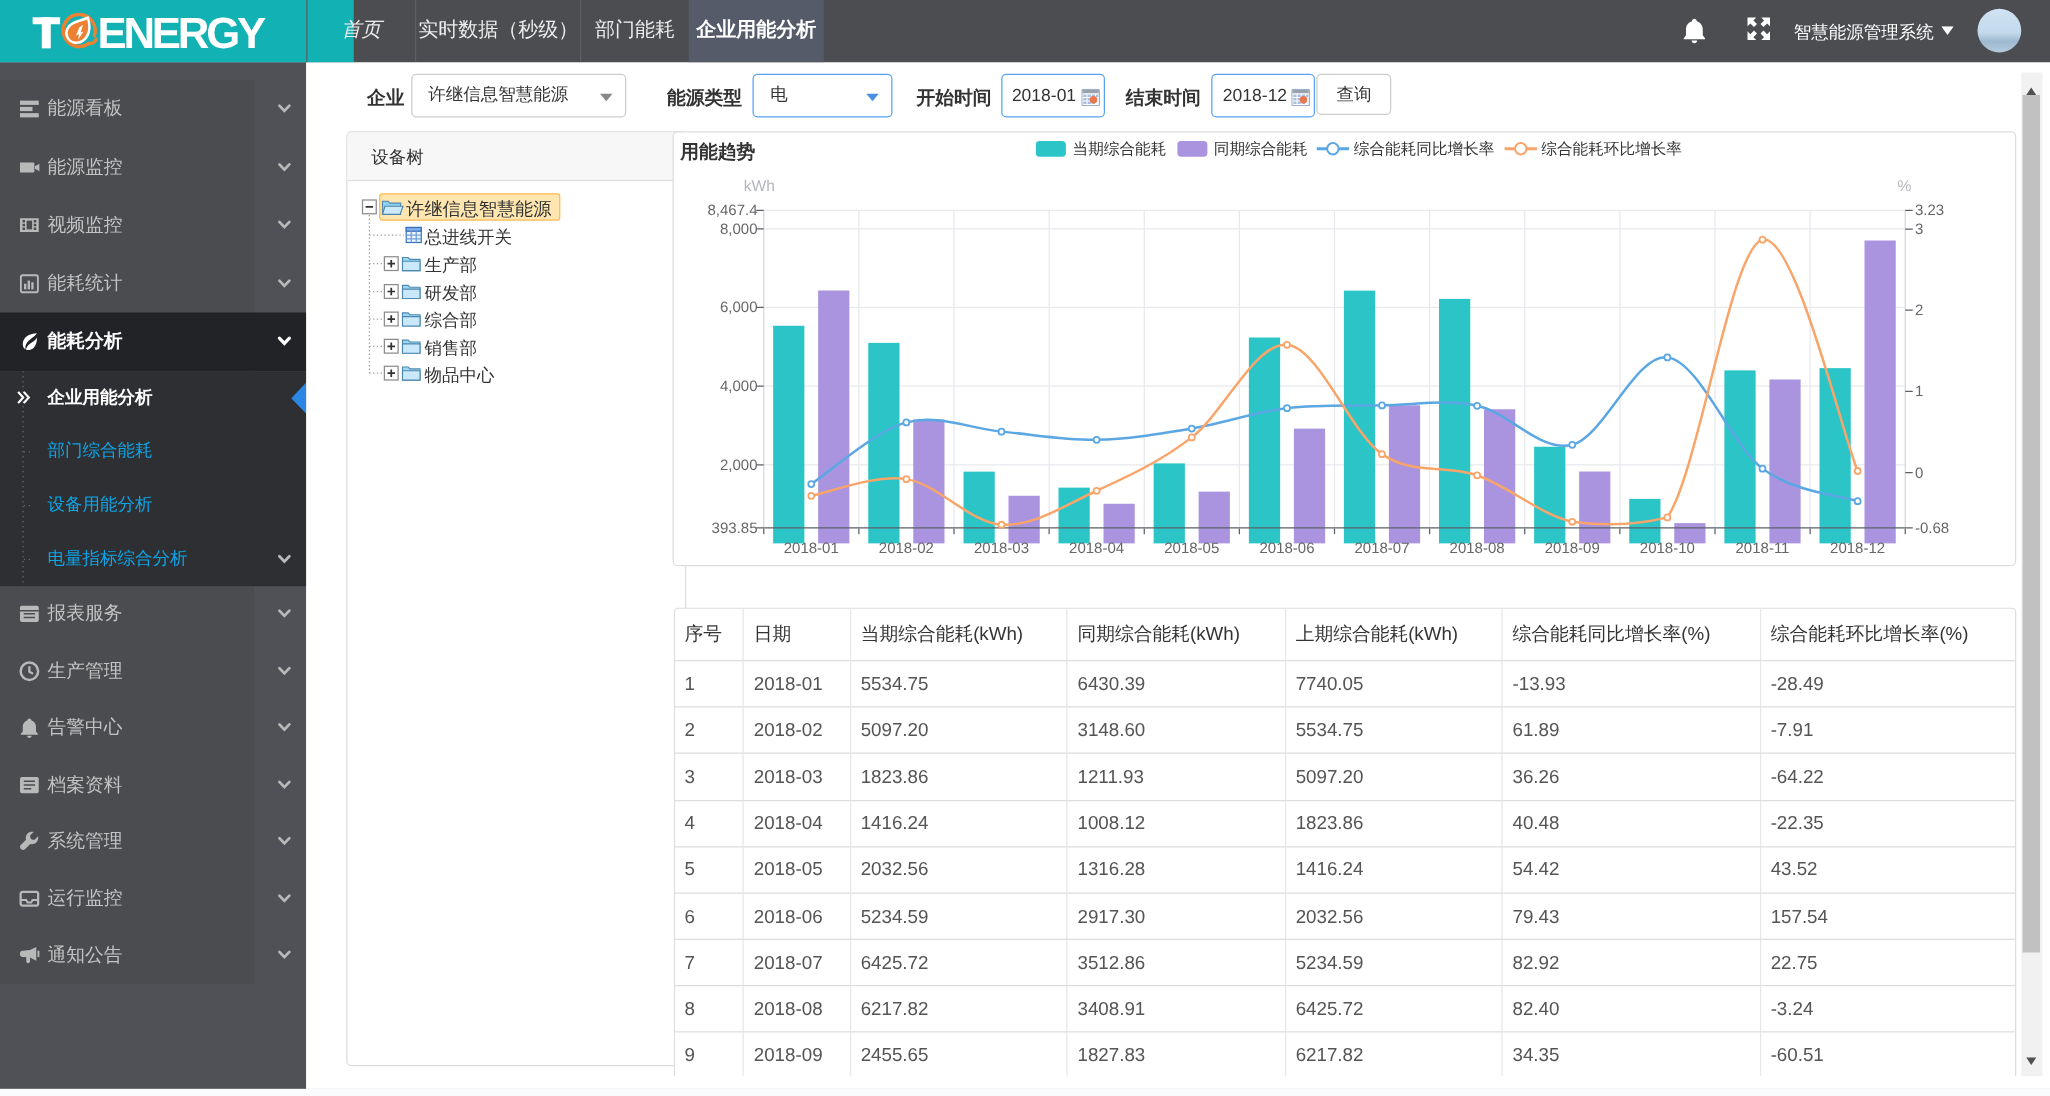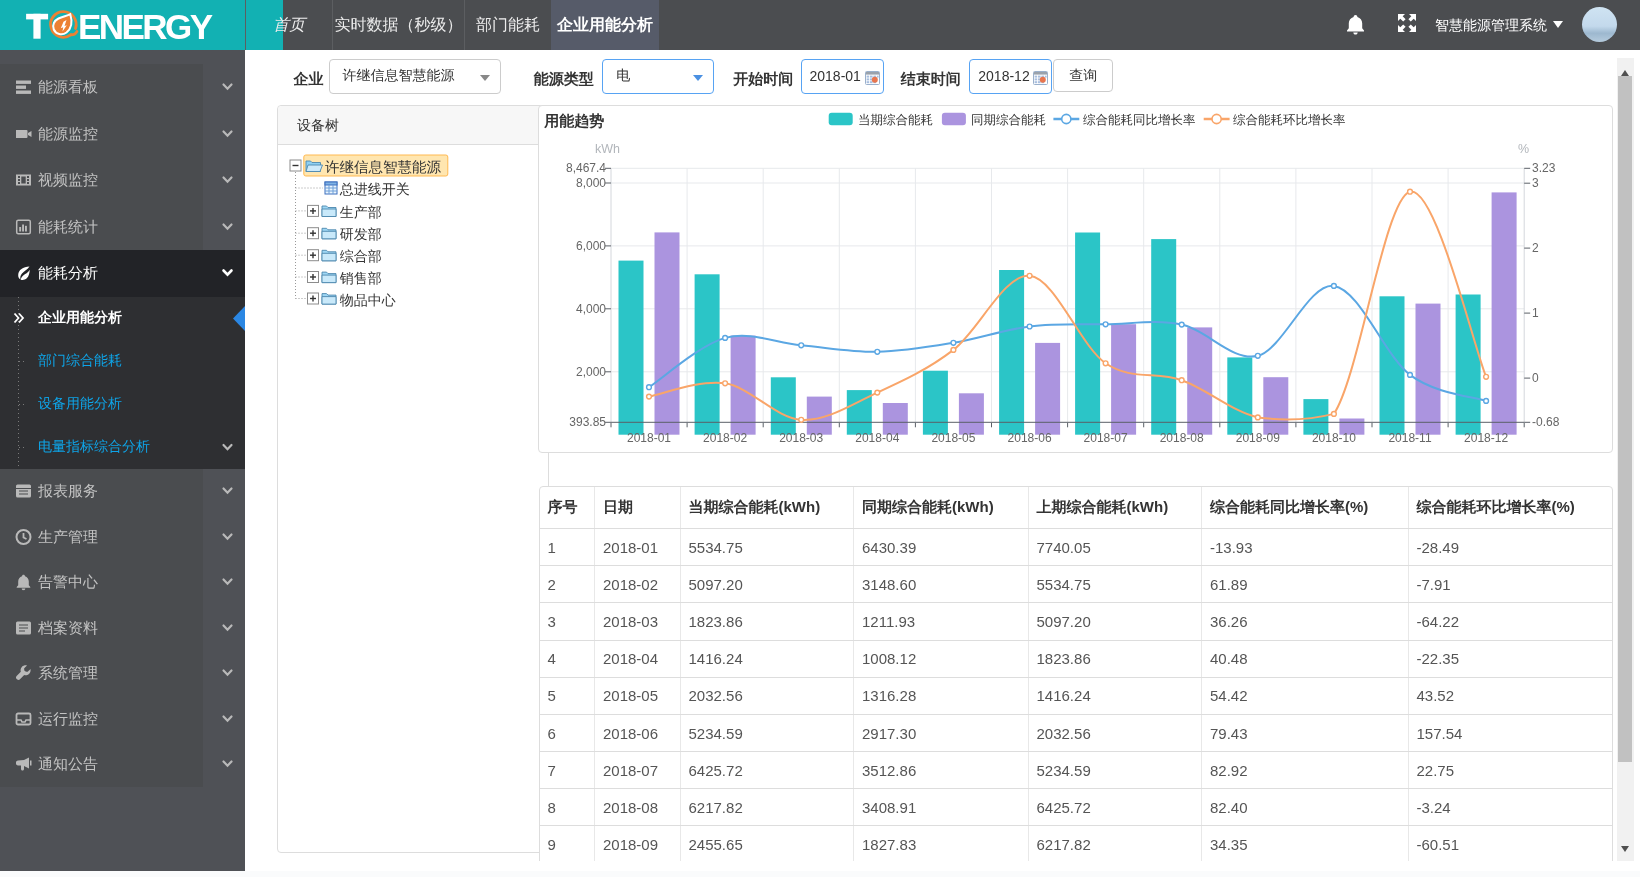--- a/index.html
+++ b/index.html
@@ -17,21 +17,21 @@
 
 #sidebar { position:absolute; left:0; top:50px; width:245px; height:821px; background:#4f5156; }
 #menu { position:absolute; left:0; top:14px; width:203px; height:723px; background:#4a4c4f; }
 .mitem { position:relative; width:245px; height:46.5px; }
 .m2 { height:45.5px !important; }
 .mitem .txt { position:absolute; left:38px; top:50%; transform:translateY(-50%);
   font-size:15px; color:#c3c3c3; }
 .mitem .ic { position:absolute; left:15px; top:50%; transform:translateY(-50%); width:17px; height:17px; }
 .mitem .chev { position:absolute; right:11px; top:50%; transform:translateY(-50%); width:13px; height:13px; }
 .mitem.active5 { background:#222327; }
-.mitem.active5 .txt { color:#fff; font-weight:normal; }
+.mitem.active5 .txt { color:#fff; font-weight:bold; }
 #submenu { position:relative; width:245px; height:172px; background:#2e2f32; }
 .sitem { position:relative; width:245px; height:43px; }
 .sitem .txt { position:absolute; left:38px; top:50%; transform:translateY(-50%);
   font-size:14px; color:#0ea5e9; }
 .sitem.cur .txt { color:#fff; font-weight:bold; }
 .dotline { position:absolute; left:18px; top:0; width:1px; height:172px;
   background-image:linear-gradient(#7a7a7a 1px, transparent 1px); background-size:1px 4px; }
 .stub { position:absolute; left:19px; top:21px; width:7px; height:1px;
   background-image:linear-gradient(90deg,#7a7a7a 1px, transparent 1px); background-size:4px 1px; }
 svg { display:block; }
@@ -42,21 +42,21 @@
   font-size:14px; color:#333; }
 .card { position:absolute; background:#fff; border:1px solid #ddd; border-radius:4px; }
 .caret-gray { position:absolute; right:10px; top:15px; width:0; height:0;
   border-left:5px solid transparent; border-right:5px solid transparent; border-top:6px solid #888; }
 .caret-blue { position:absolute; right:10px; top:15px; width:0; height:0;
   border-left:5px solid transparent; border-right:5px solid transparent; border-top:6px solid #4a90e2; }
 
 #dtable { position:absolute; left:0; top:0; width:1074.5px; height:390px;
   border:1px solid #ddd; border-radius:4px; overflow:hidden; background:#fff; }
 #dtable table { border-collapse:collapse; width:100%; table-layout:fixed; font-size:15px; }
-#dtable th { font-weight:bold; color:#333; text-align:left; height:41.2px; padding:0 0 0 8px;
+#dtable th { font-weight:normal; color:#333; text-align:left; height:41.2px; padding:0 0 0 8px;
   border-bottom:1px solid #ddd; border-right:1px solid #e8e8e8; }
 #dtable td { color:#555; height:37.2px; padding:0 0 0 8px; border-bottom:1px solid #ddd;
   border-right:1px solid #e8e8e8; }
 #dtable th:last-child, #dtable td:last-child { border-right:none; }
 
 #sbar { position:absolute; left:1371.5px; top:8px; width:17px; height:803px; background:#f1f1f1; }
 #sbar .thumb { position:absolute; left:1.5px; top:17.5px; width:14px; height:686px; background:#c1c1c1; }
 .sarr { position:absolute; left:4.5px; width:0; height:0; border-left:4px solid transparent;
   border-right:4px solid transparent; }
 </style>

